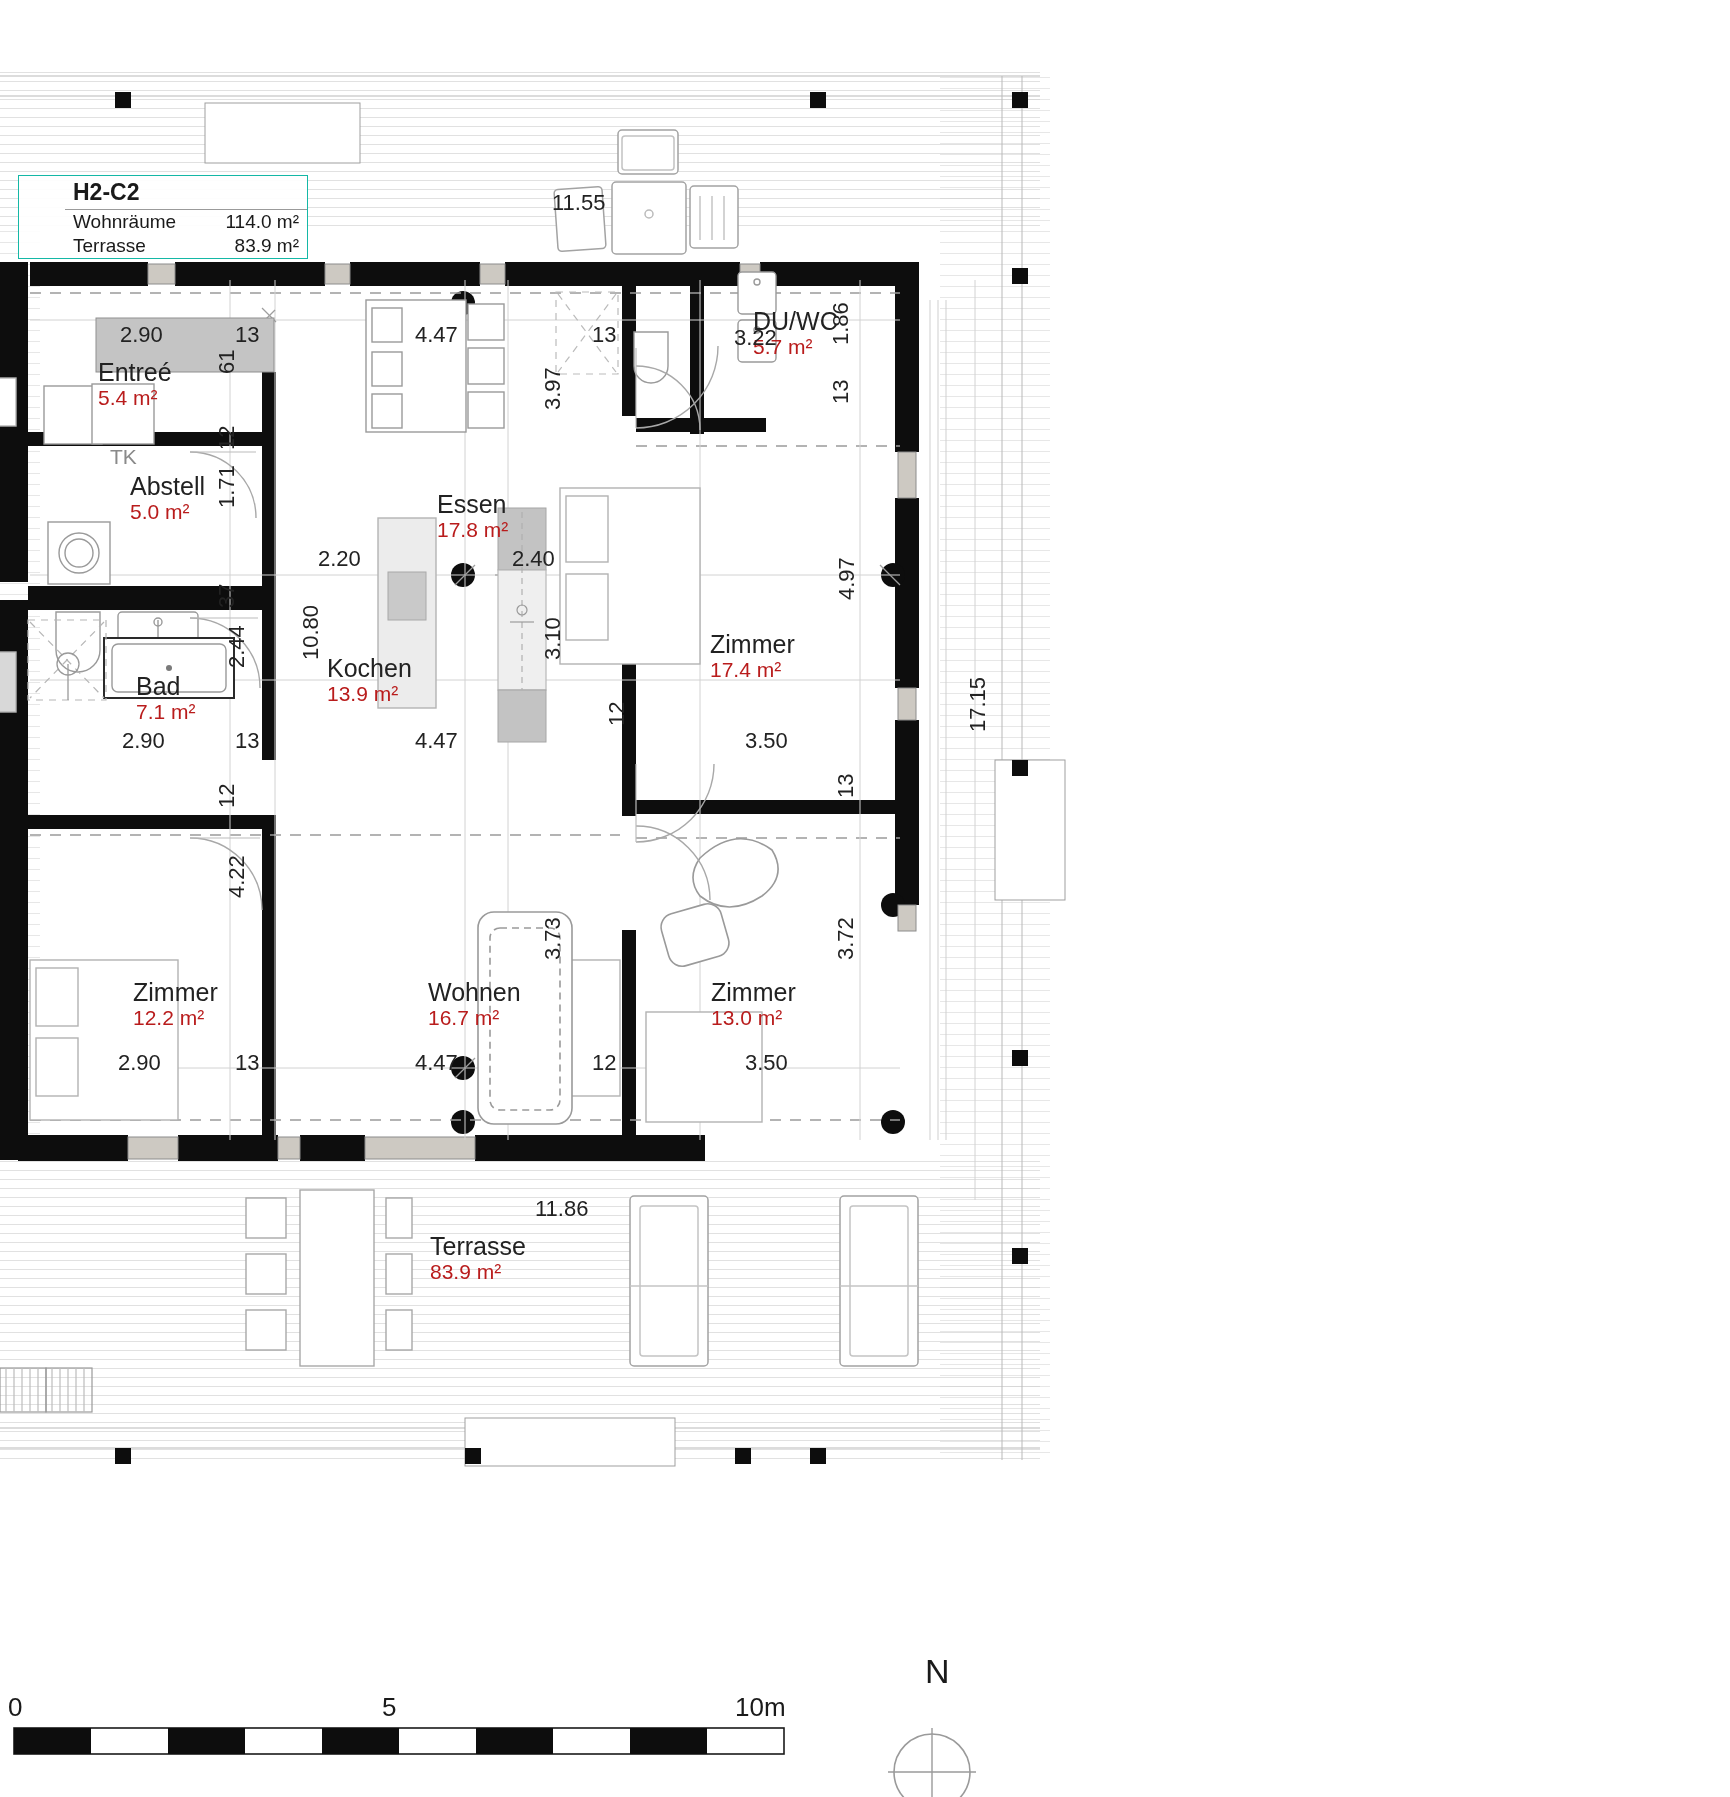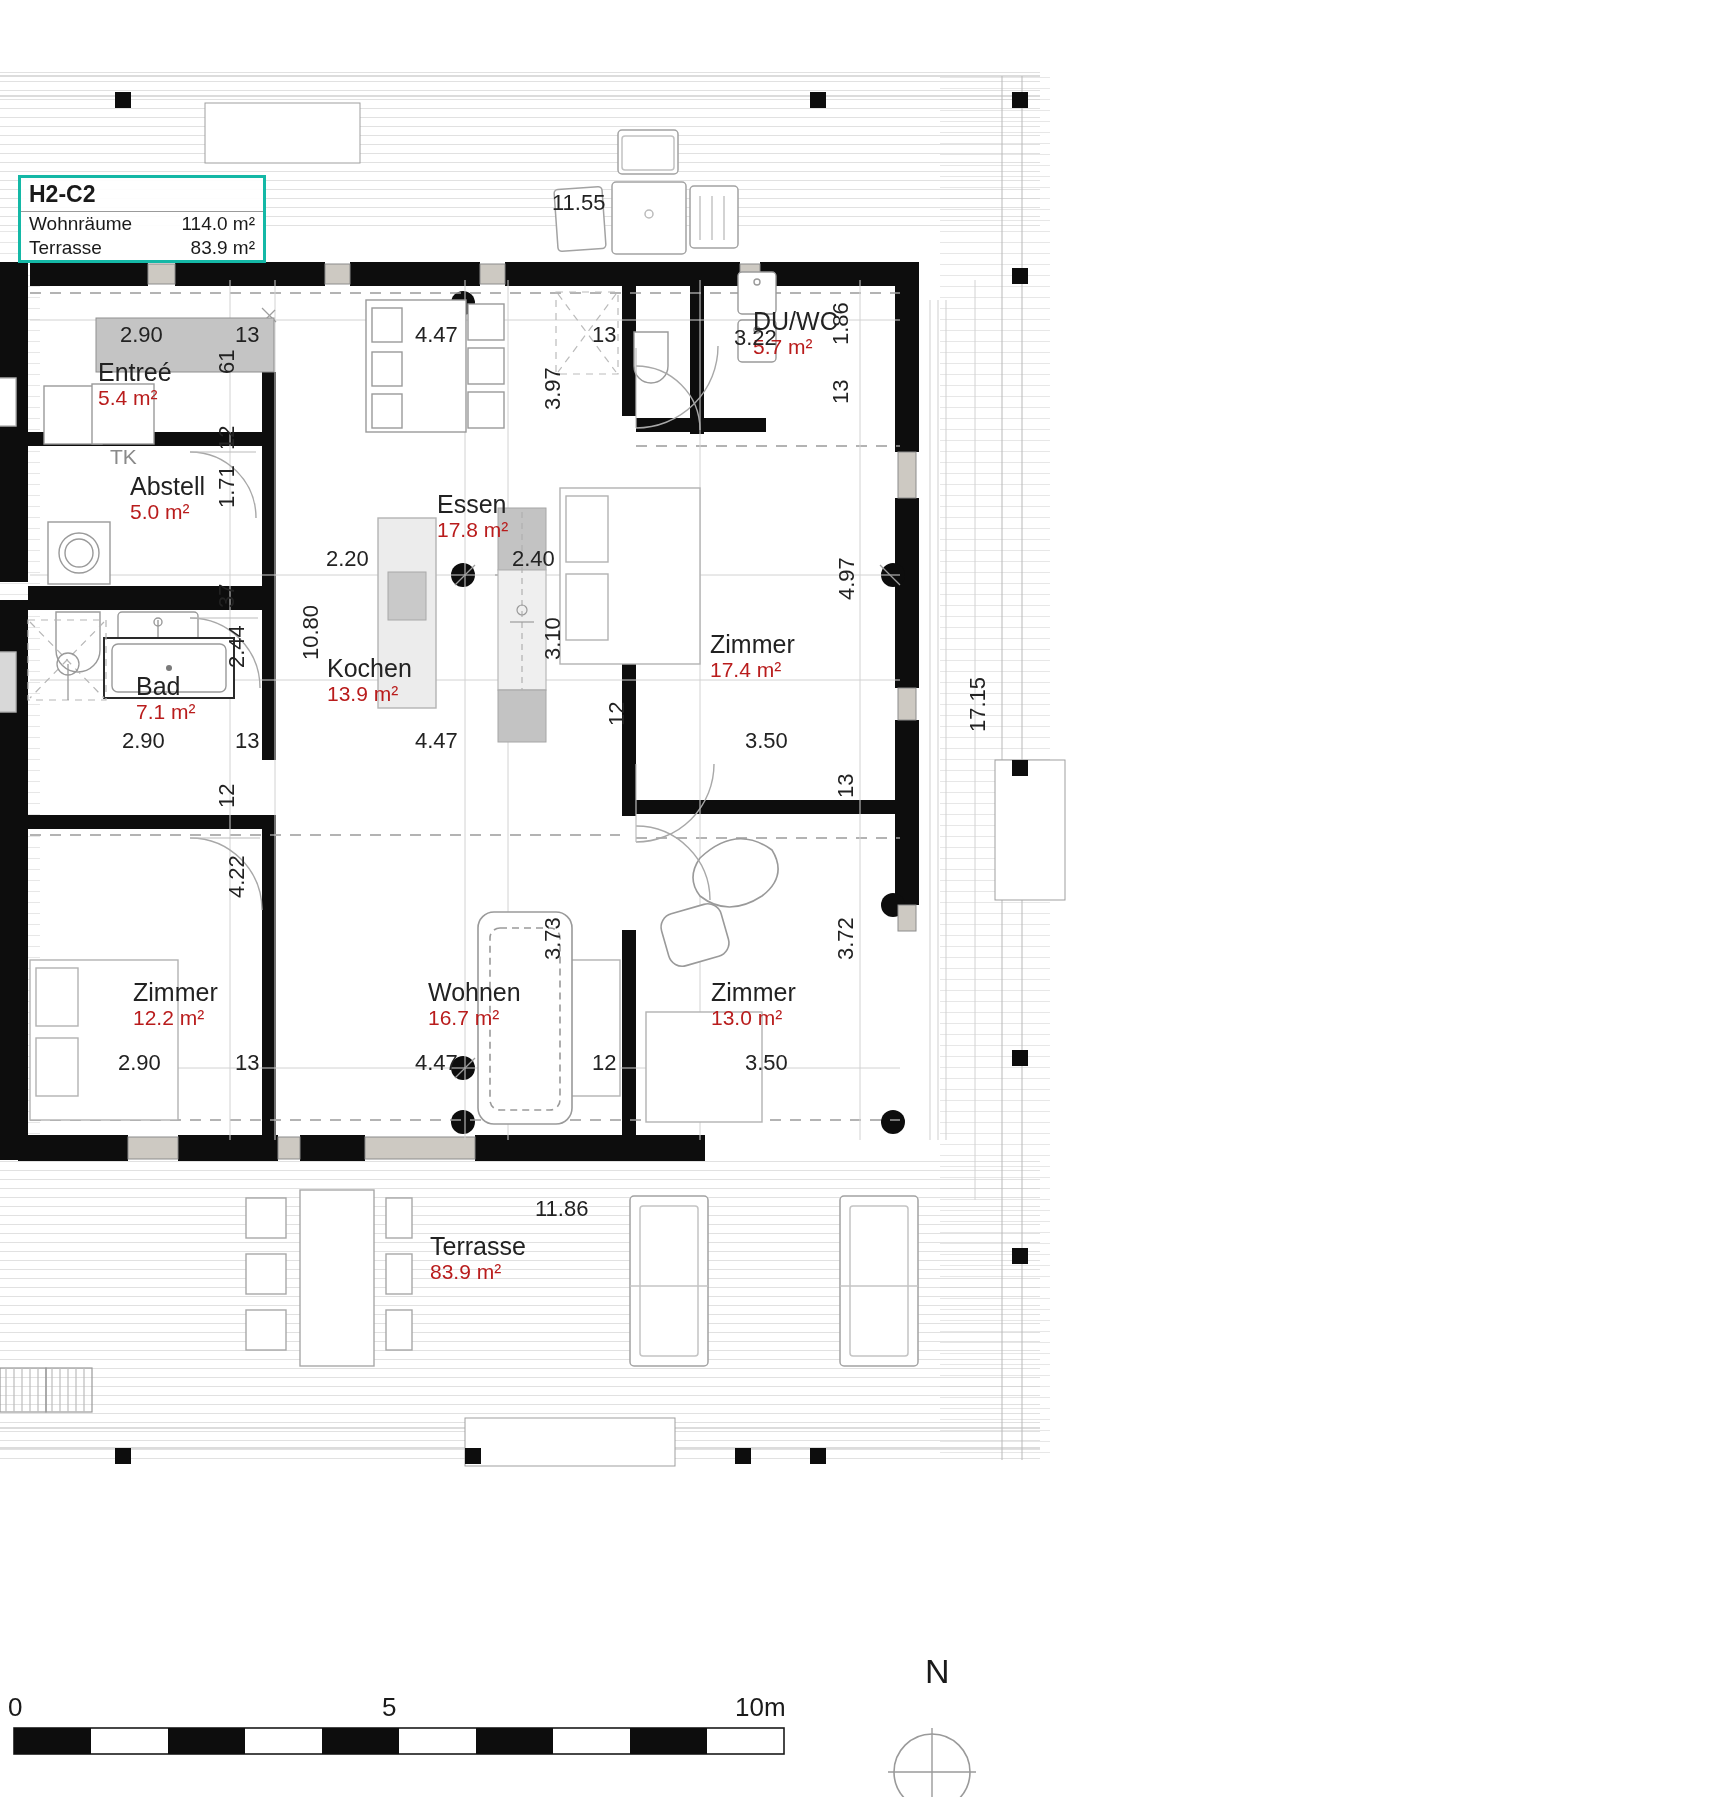--- a/index.html
+++ b/index.html
@@ -5,21 +5,21 @@
   html,body{margin:0;padding:0;background:#ffffff;}
   body{width:1730px;height:1797px;position:relative;overflow:hidden;
        font-family:"Liberation Sans","DejaVu Sans",sans-serif;color:#1a1a1a;}
   .plan{position:absolute;left:0;top:0;width:1730px;height:1797px;}
   svg{display:block;}
   .lbl{position:absolute;white-space:nowrap;line-height:1.12;}
   .rname{font-size:25px;color:#222;}
   .rarea{font-size:21px;color:#b91c1c;}
   .dim{position:absolute;font-size:22px;color:#222;white-space:nowrap;}
   .dimv{transform-origin:left top;transform:rotate(-90deg);}
-  .tb{position:absolute;border:3px solid #14b8a6;background:rgba(255,255,255,0.92);}
+  .tb{position:absolute;border:1px solid #14b8a6;background:rgba(255,255,255,0.92);padding-left:46px;}
   .tb-title{font-size:23px;font-weight:bold;padding:3px 8px;border-bottom:1px solid #9a9a9a;}
   .tb-row{display:flex;font-size:19px;padding:1px 8px;}
   .tb-k{width:118px;}
   .tb-v{width:122px;text-align:right;}
   .scale-num{position:absolute;font-size:26px;}
   .ncap{position:absolute;font-size:34px;}
 </style>
 </head>
 <body>
 
@@ -435,21 +435,21 @@
 <div class="dim dimv" style="left:828px;top:345px;">1.86</div>
 <div class="dim dimv" style="left:828px;top:404px;">13</div>
 
 <div class="dim dimv" style="left:214px;top:374px;">61</div>
 <div class="dim dimv" style="left:214px;top:450px;">12</div>
 <div class="dim dimv" style="left:214px;top:508px;">1.71</div>
 <div class="dim dimv" style="left:214px;top:608px;">37</div>
 
 <div class="dim dimv" style="left:540px;top:410px;">3.97</div>
 
-<div class="dim" style="left:326px;top:546px;">2.20</div>
+<div class="dim" style="left:318px;top:546px;">2.20</div>
 <div class="dim" style="left:512px;top:546px;">2.40</div>
 
 <div class="dim dimv" style="left:834px;top:600px;">4.97</div>
 
 <div class="dim dimv" style="left:298px;top:660px;">10.80</div>
 <div class="dim dimv" style="left:224px;top:668px;">2.44</div>
 
 <div class="dim" style="left:122px;top:728px;">2.90</div>
 <div class="dim" style="left:235px;top:728px;">13</div>
 <div class="dim" style="left:415px;top:728px;">4.47</div>

